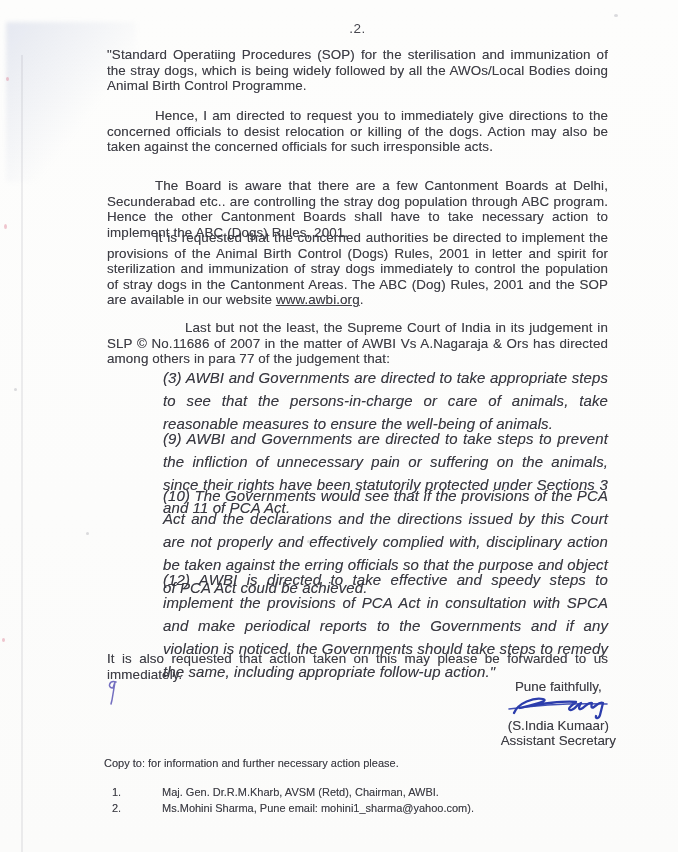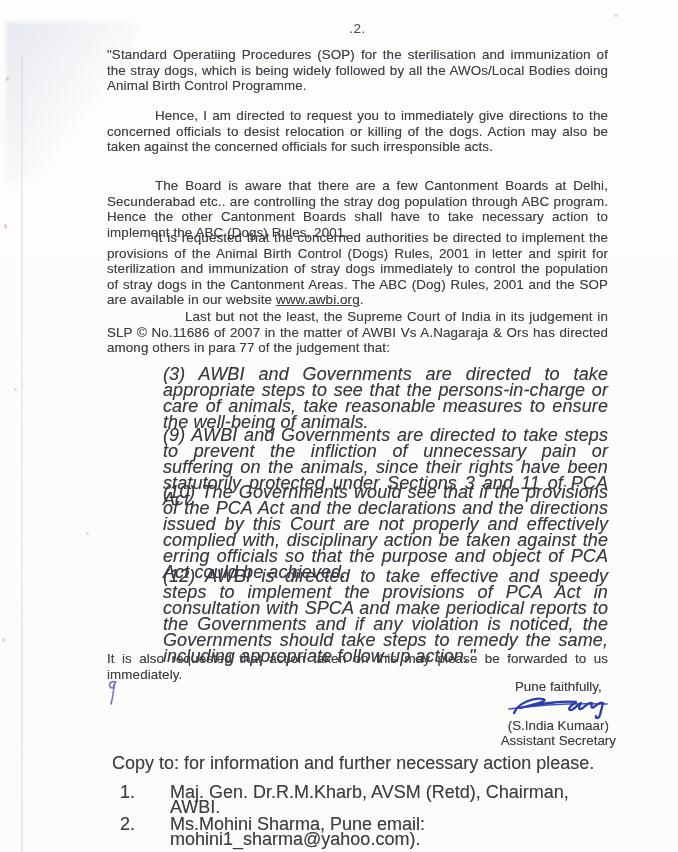--- a/index.html
+++ b/index.html
@@ -40,38 +40,38 @@
     font-size:13.4px;line-height:15.6px;
     text-shadow:0 0 .6px rgba(70,70,82,.5);
     letter-spacing:.1px;
   }
   .body-col p{position:absolute;margin:0;width:501px;text-align:justify;}
   .indent-1{text-indent:48px;}
   .indent-2{text-indent:78px;}
   .quote{
     font-style:italic;
     left:56px !important;width:445px !important;
-    font-size:18px;line-height:16px;
+    font-size:15px;line-height:23px;
     color:#393941;
   }
   .body-col p.quote{position:absolute;text-align:justify;}
   .link{text-decoration:underline;}
   
   .closing{
     position:absolute;top:679px;right:62px;
     text-align:center;font-size:13.4px;line-height:15.5px;
     color:#3e3e45;text-shadow:0 0 .6px rgba(70,70,82,.5);
   }
   .closing .sig{display:block;margin:-1px auto -2px auto;}
   
   .margin-mark{position:absolute;left:104px;top:679px;}
   
   .copy-block{
-    position:absolute;left:112px;top:756px;width:501px;
-    font-size:18px;line-height:15.5px;
+    position:absolute;left:104px;top:756px;width:501px;
+    font-size:11px;line-height:15.5px;
     text-shadow:0 0 .6px rgba(70,70,82,.5);
   }
   .copy-heading{margin:0 0 13px 0;}
   .copy-item{display:flex;margin:0 0 1px 8px;}
   .copy-item .num{width:50px;flex:0 0 50px;}
 </style>
 </head>
 <body>
 
 <div class="page">
@@ -86,21 +86,21 @@
   <div class="speck gray" style="left:307px;top:540px;width:3px;height:3px;"></div>
   <div class="speck gray" style="left:614px;top:14px;width:4px;height:3px;"></div>
 
   <div class="pageno">.2.</div>
 
   <div class="body-col">
     <p style="top:47px">"Standard Operatiing Procedures (SOP) for the sterilisation and immunization of the stray dogs, which is being widely followed by all the AWOs/Local Bodies doing Animal Birth Control Programme.</p>
     <p style="top:108px" class="indent-1">Hence, I am directed to request you to immediately give directions to the concerned officials to desist relocation or killing of the dogs. Action may also be taken against the concerned officials for such irresponsible acts.</p>
     <p style="top:178px" class="indent-1">The Board is aware that there are a few Cantonment Boards at Delhi, Secunderabad etc.. are controlling the stray dog population through ABC program. Hence the other Cantonment Boards shall have to take necessary action to implement the ABC (Dogs) Rules, 2001.</p>
     <p style="top:230px" class="indent-1"><span>It is requested that the concerned authorities be directed to implement the provisions of the Animal Birth Control (Dogs) Rules, 2001 in letter and spirit for sterilization and immunization of stray dogs immediately to control the population of stray dogs in the Cantonment Areas. The ABC (Dog) Rules, 2001 and the SOP are available in our website </span><span class="link">www.awbi.org</span><span>.</span></p>
-    <p style="top:309px" class="indent-2">Last but not the least, the Supreme Court of India in its judgement in SLP © No.11686 of 2007 in the matter of AWBI Vs A.Nagaraja &amp; Ors has directed among others in para 77 of the judgement that:</p>
+    <p style="top:320px" class="indent-2">Last but not the least, the Supreme Court of India in its judgement in SLP © No.11686 of 2007 in the matter of AWBI Vs A.Nagaraja &amp; Ors has directed among others in para 77 of the judgement that:</p>
 
     <p style="top:366px" class="quote">(3) AWBI and Governments are directed to take appropriate steps to see that the persons-in-charge or care of animals, take reasonable measures to ensure the well-being of animals.</p>
     <p style="top:427px" class="quote">(9) AWBI and Governments are directed to take steps to prevent the infliction of unnecessary pain or suffering on the animals, since their rights have been statutorily protected under Sections 3 and 11 of PCA Act.</p>
     <p style="top:484px" class="quote">(10) The Governments would see that if the provisions of the PCA Act and the declarations and the directions issued by this Court are not properly and effectively complied with, disciplinary action be taken against the erring officials so that the purpose and object of PCA Act could be achieved.</p>
     <p style="top:568px" class="quote">(12) AWBI is directed to take effective and speedy steps to implement the provisions of PCA Act in consultation with SPCA and make periodical reports to the Governments and if any violation is noticed, the Governments should take steps to remedy the same, including appropriate follow-up action."</p>
 
     <p style="top:651px">It is also requested that action taken on this may please be forwarded to us immediately.</p>
   </div>
 
   <div class="margin-mark">

